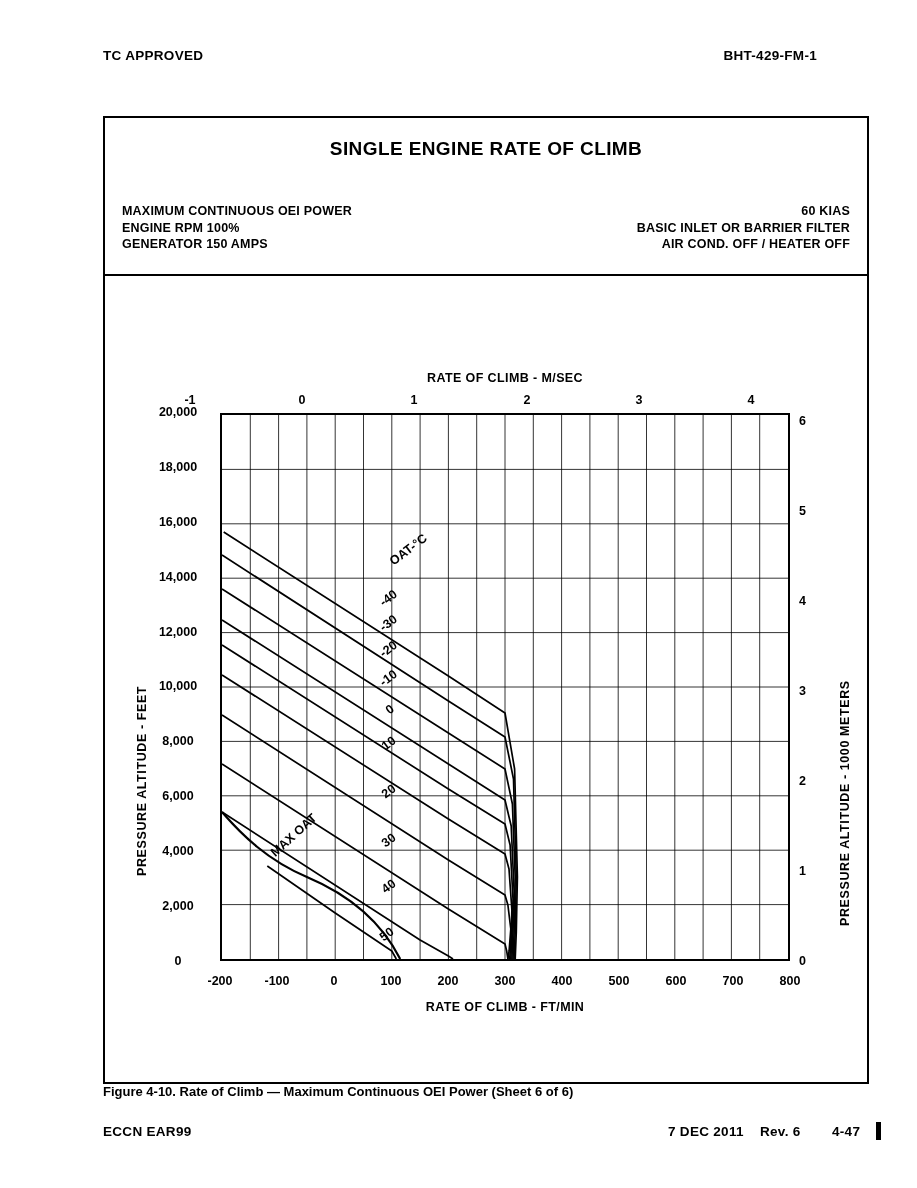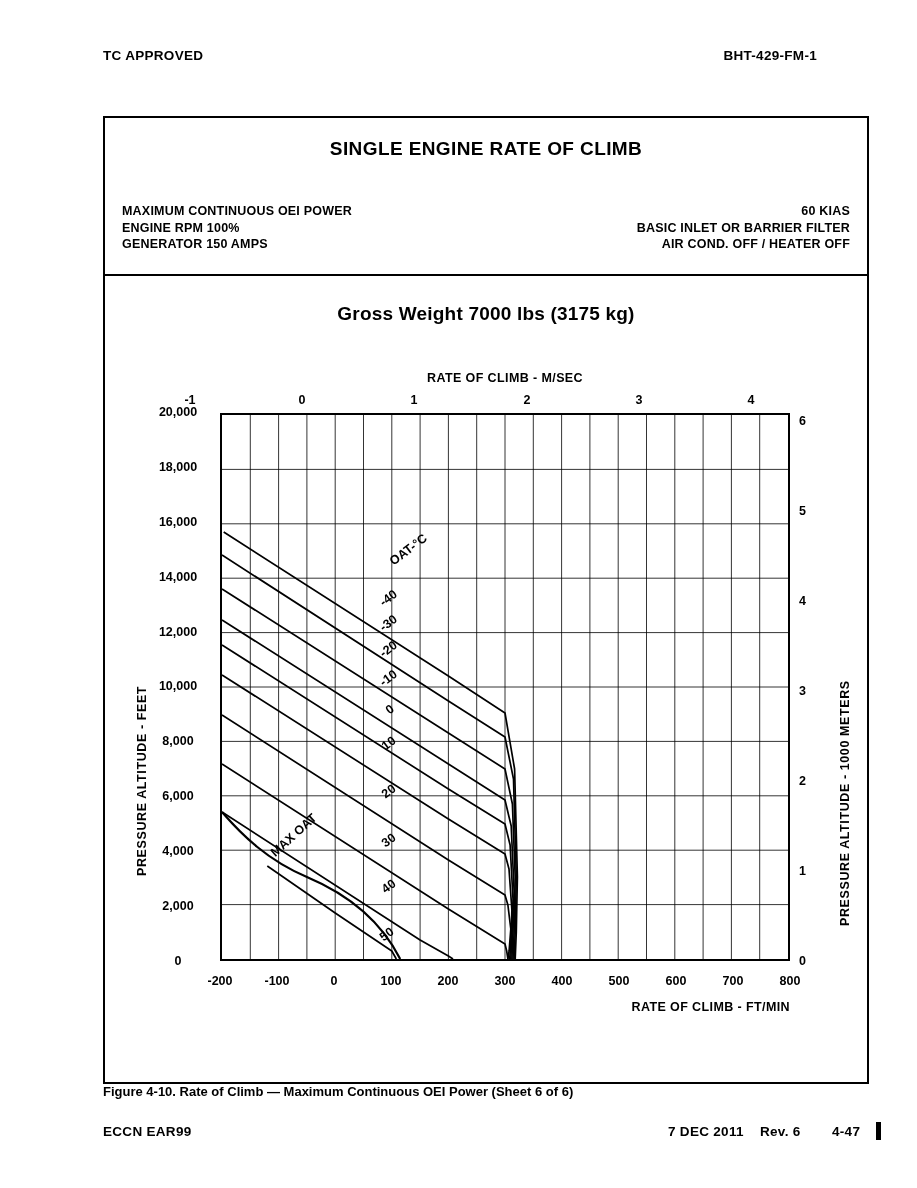--- a/index.html
+++ b/index.html
@@ -115,21 +115,21 @@
   .plot svg { position: absolute; left: 0; top: 0; }
   .top-axis-title {
     position: absolute;
     top: 255px; left: 117px; width: 570px;
     text-align: center;
     font-size: 12.5px; font-weight: bold; letter-spacing: .4px;
   }
   .bottom-axis-title {
     position: absolute;
     top: 884px; left: 117px; width: 570px;
-    text-align: right;
+    text-align: center;
     font-size: 12.5px; font-weight: bold; letter-spacing: .4px;
   }
   .tick {
     position: absolute;
     font-size: 12.5px;
     font-weight: bold;
     text-align: center;
     width: 60px;
   }
   .tick.ylab {
@@ -180,21 +180,20 @@
     </div>
 
     <div class="cond right">
       <div>60 KIAS</div>
       <div>BASIC INLET OR BARRIER FILTER</div>
       <div>AIR COND. OFF  /  HEATER OFF</div>
     </div>
 
     <div class="divider"></div>
 
-    <div class="gw">Gross Weight 7000 lbs (3175 kg)</div>
   </div>
 
   <div class="plotwrap">
 
     <div class="top-axis-title">RATE OF CLIMB  -  M/SEC</div>
     <div class="bottom-axis-title">RATE OF CLIMB  -  FT/MIN</div>
 
     <div class="tick" style="left:57px;  top:277px;">-1</div>
     <div class="tick" style="left:169px; top:277px;">0</div>
     <div class="tick" style="left:281px; top:277px;">1</div>

